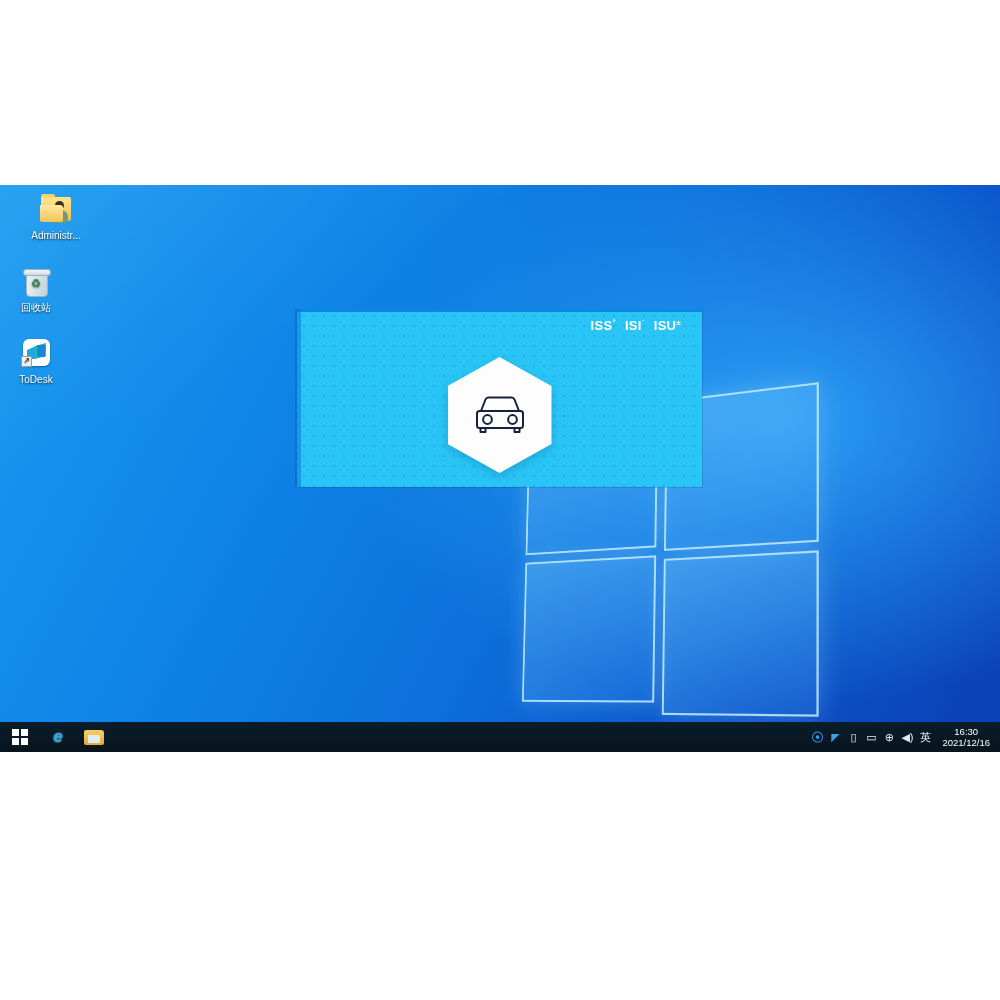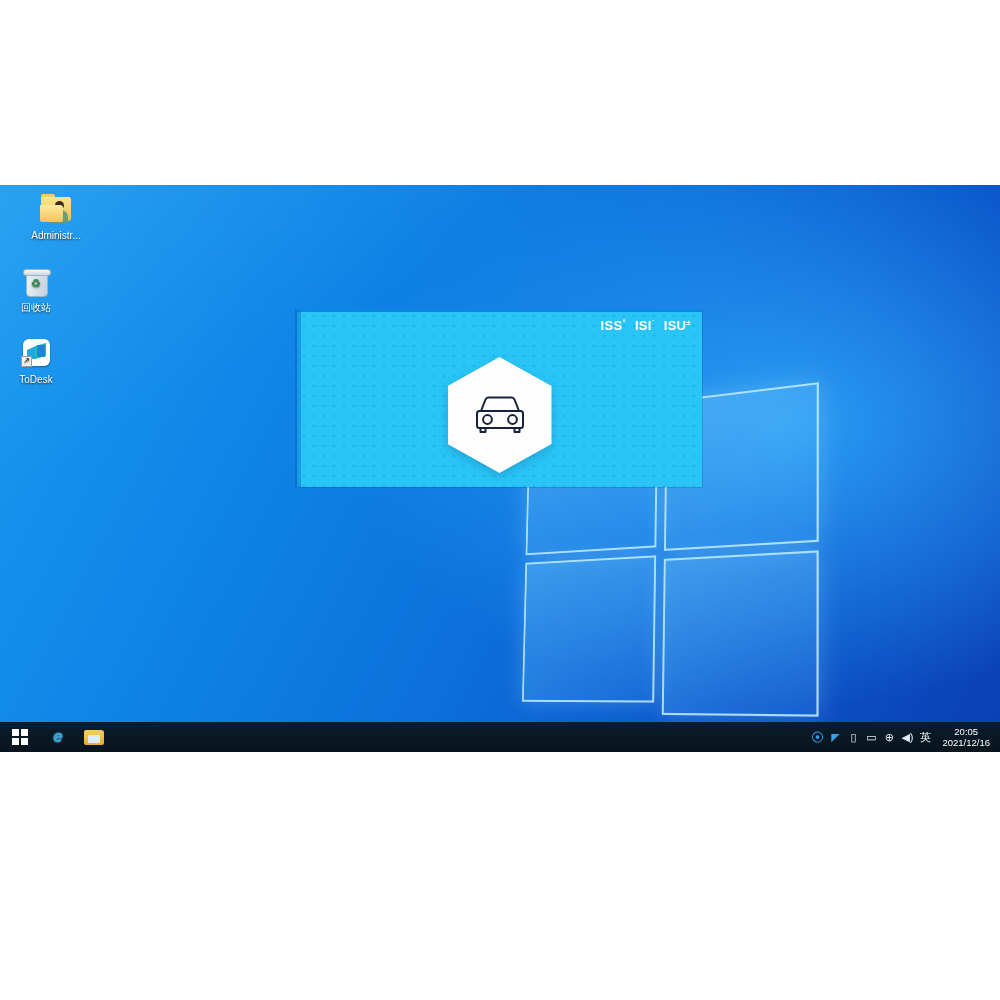--- a/index.html
+++ b/index.html
@@ -175,21 +175,21 @@
     position: absolute; left: 0; top: 0; width: 100%; height: 3px;
     background: #0d86e4;
   }
   #splash-leftline {
     position: absolute; left: 0; top: 0; width: 4px; height: 100%;
     background: rgba(10,120,210,0.55);
   }
 
   #brand-marks {
     position: absolute;
-    right: 11px;
+    right: 21px;
     top: 9px;
     color: #ffffff;
     font-size: 13px;
     font-weight: bold;
     letter-spacing: 0.3px;
     display: flex;
     gap: 9px;
     padding-left: 44px;
   }
   #brand-marks sup {
@@ -387,21 +387,21 @@
 
     <div id="tray">
       <span class="tray-icon bt">⦿</span>
       <span class="tray-icon" style="color:#3aa0e8;">◤</span>
       <span class="tray-icon">▯</span>
       <span class="tray-icon">▭</span>
       <span class="tray-icon">⊕</span>
       <span class="tray-icon">◀)</span>
       <span class="tray-icon ime">英</span>
       <div id="clock">
-        <div>20:05</div>
+        <div>16:30</div>
         <div>2021/12/16</div>
       </div>
     </div>
   </div>
 
 </div>
 
 <div class="letterbox" id="lb-bottom"></div>
 
 </body></html>

